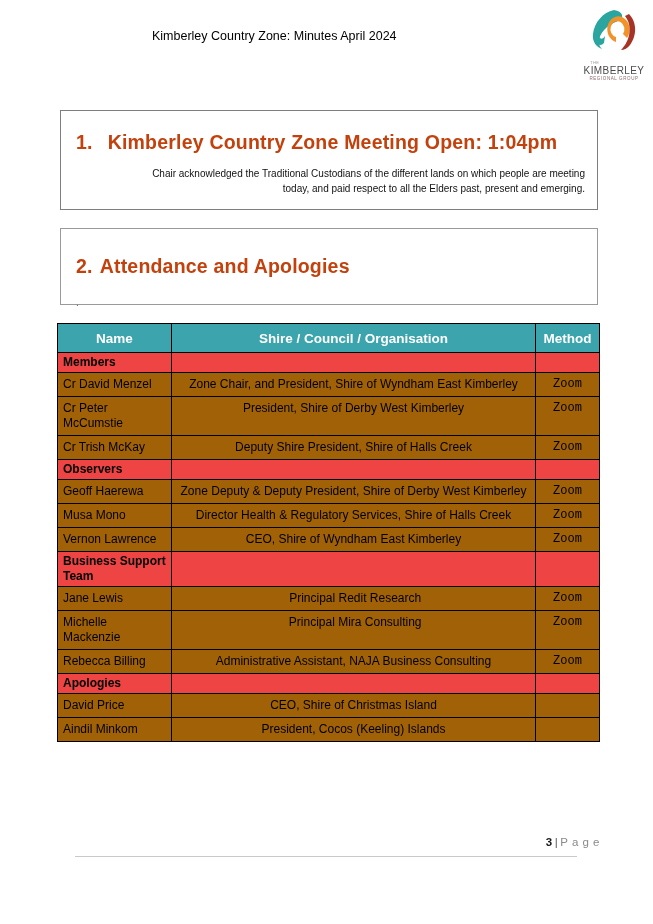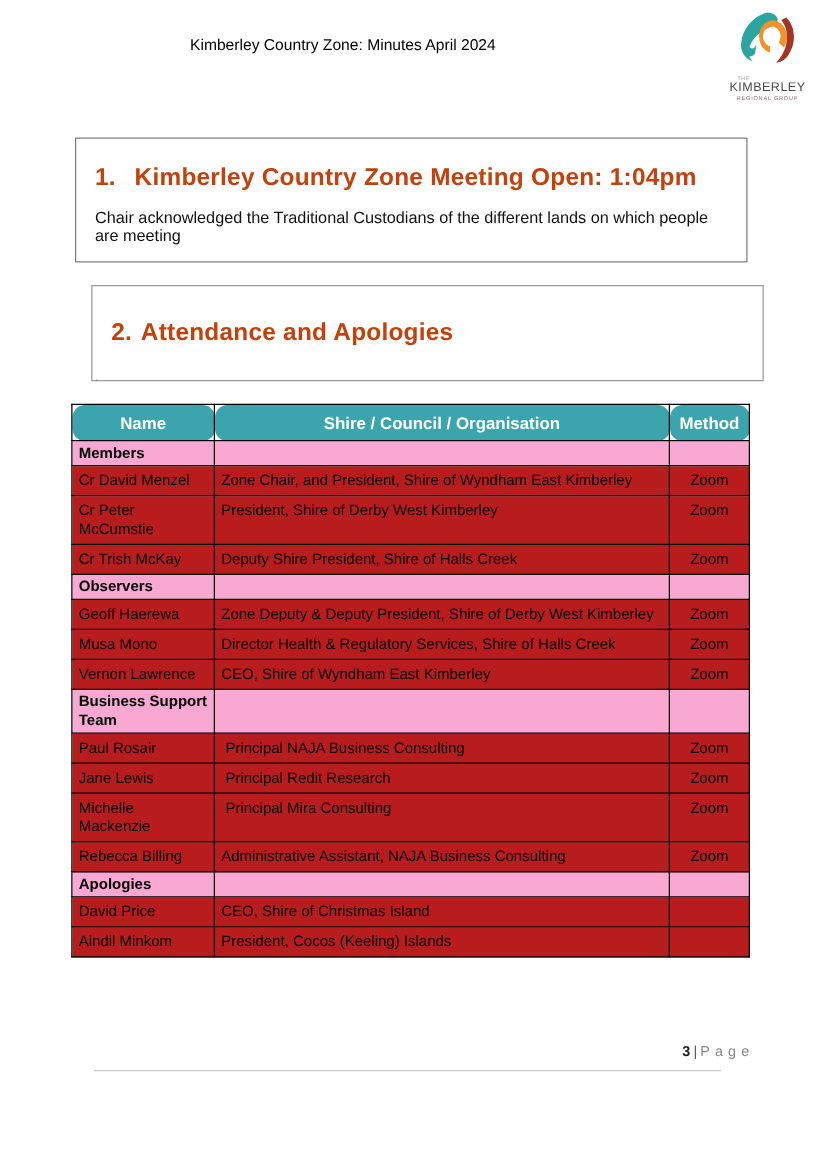--- a/index.html
+++ b/index.html
@@ -16,54 +16,54 @@
   .logo svg { display:block; margin:0 auto; }
   .logo .logo-the { font-size:4px; color:#9a9a9a; letter-spacing:0.5px; text-align:left; margin-left:7px; }
   .logo .logo-kimberley { font-size:10px; font-weight:normal; color:#4a4a4a; letter-spacing:0.4px; }
   .logo .logo-regional { font-size:4.5px; color:#8a6a6a; letter-spacing:0.6px; }
 
   .section-box {
     position:absolute; left:60px; width:538px; background:#fff;
     border:1px solid #7e7e7e;
   }
   .box-1 { top:110px; height:100px; }
-  .box-2 { top:228px; height:77px; border-color:#9a9a9a;margin-left:13px; }
+  .box-2 { top:228px; height:77px; border-color:#9a9a9a; }
   .section-heading {
     color:#c2410c; font-weight:bold; font-size:19.5px;
     padding:20px 12px 0 15px; letter-spacing:0.2px;
   }
   .box-2 .section-heading { padding-top:26px; }
   .num-1 { display:inline-block; margin-right:15px; }
   .num-2 { display:inline-block; margin-right:7px; }
   .section-body {
-    padding:12px 12px 0 15px; font-size:13px; line-height:15px; color:#111;
+    padding:12px 12px 0 15px; font-size:10px; line-height:15px; color:#111;text-align:right;
   }
   .stray-dot { position:absolute; left:76px; top:297px; font-size:10px; color:#666; }
 
   table.attendance {
     position:absolute; left:57px; top:323px; width:542px;
     border-collapse:collapse; table-layout:fixed;
     font-size:12px;
   }
   table.attendance col.c-name { width:114px; }
   table.attendance col.c-org  { width:364px; }
   table.attendance col.c-method { width:64px; }
   table.attendance th, table.attendance td { border:1px solid #000; }
   table.attendance thead th {
     background:#3ba4ad; color:#ffffff; font-weight:bold; font-size:13.5px;
-    height:29px; text-align:center; vertical-align:middle; padding:0 3px;border-radius:10px;
+    height:29px; text-align:center; vertical-align:middle; padding:0 3px;
   }
   table.attendance td {
-    padding:4px 5px; line-height:15px; vertical-align:top; background:#b91c1c;
+    padding:4px 5px; line-height:15px; vertical-align:top; background:#a16207;
   }
   tr.section-row td {
-    background:#f9a8d4; font-weight:bold; padding:2px 5px;
-  }
-  td.org-cell { white-space:pre-wrap; }
-  td.method-cell { text-align:center; }
+    background:#ef4444; font-weight:bold; padding:2px 5px;
+  }
+  td.org-cell { white-space:pre-wrap;text-align:center; }
+  td.method-cell { text-align:center;font-family:Liberation Mono, monospace; }
 
   .footer-line {
     position:absolute; left:75px; top:856px; width:502px; height:1px;
     background:#c9c9c9;
   }
   .footer-text {
     position:absolute; right:53px; top:836px; font-size:11.5px; color:#333;
     letter-spacing:0.5px;
   }
   .footer-text .pg-num { font-weight:bold; color:#1a1a1a; }
@@ -88,20 +88,21 @@
     <div class="logo-kimberley">KIMBERLEY</div>
     <div class="logo-regional">REGIONAL GROUP</div>
   </div>
 
   <div class="section-box box-1">
     <div class="section-heading">
       <span class="num-1">1.</span><span>Kimberley Country Zone Meeting Open: 1:04pm</span>
     </div>
     <div class="section-body">
       <div>Chair acknowledged the Traditional Custodians of the different lands on which people are meeting</div>
+      <div>today, and paid respect to all the Elders past, present and emerging.</div>
     </div>
   </div>
 
   <div class="section-box box-2">
     <div class="section-heading">
       <span class="num-2">2.</span><span>Attendance and Apologies</span>
     </div>
   </div>
 
   <div class="stray-dot">.</div>
@@ -159,25 +160,20 @@
           <td class="name-cell">Vernon Lawrence</td>
           <td class="org-cell">CEO, Shire of Wyndham East Kimberley</td>
           <td class="method-cell">Zoom</td>
         </tr>
         <tr class="section-row">
           <td class="name-cell">Business Support Team</td>
           <td class="org-cell"></td>
           <td class="method-cell"></td>
         </tr>
         <tr>
-          <td class="name-cell">Paul Rosair</td>
-          <td class="org-cell"> Principal NAJA Business Consulting</td>
-          <td class="method-cell">Zoom</td>
-        </tr>
-        <tr>
           <td class="name-cell">Jane Lewis</td>
           <td class="org-cell"> Principal Redit Research</td>
           <td class="method-cell">Zoom</td>
         </tr>
         <tr>
           <td class="name-cell">Michelle Mackenzie</td>
           <td class="org-cell"> Principal Mira Consulting</td>
           <td class="method-cell">Zoom</td>
         </tr>
         <tr>

